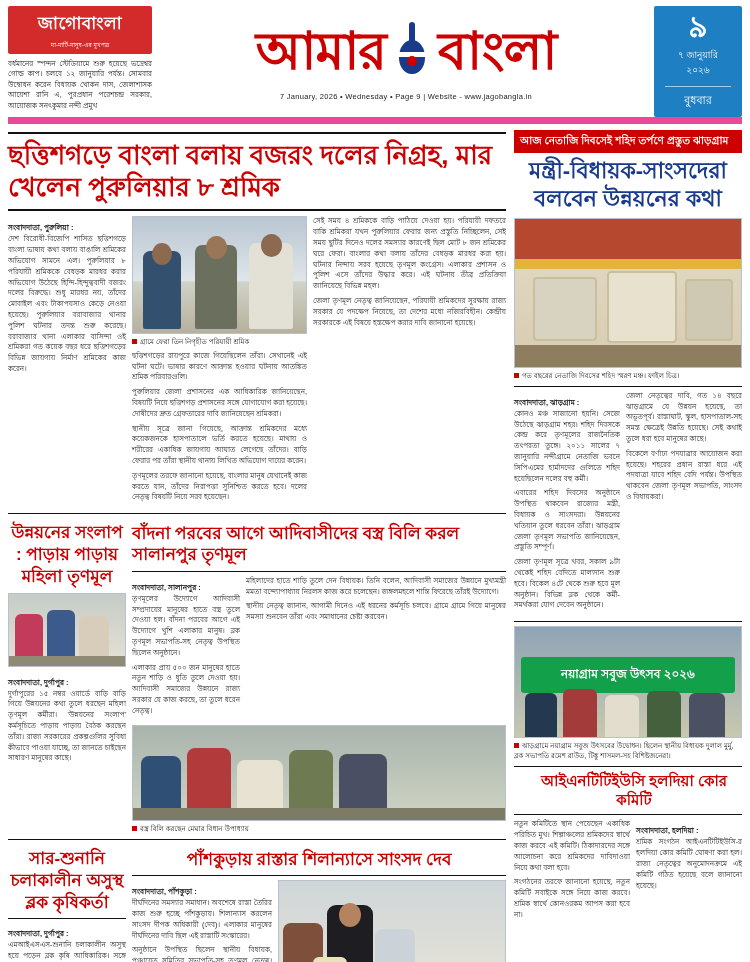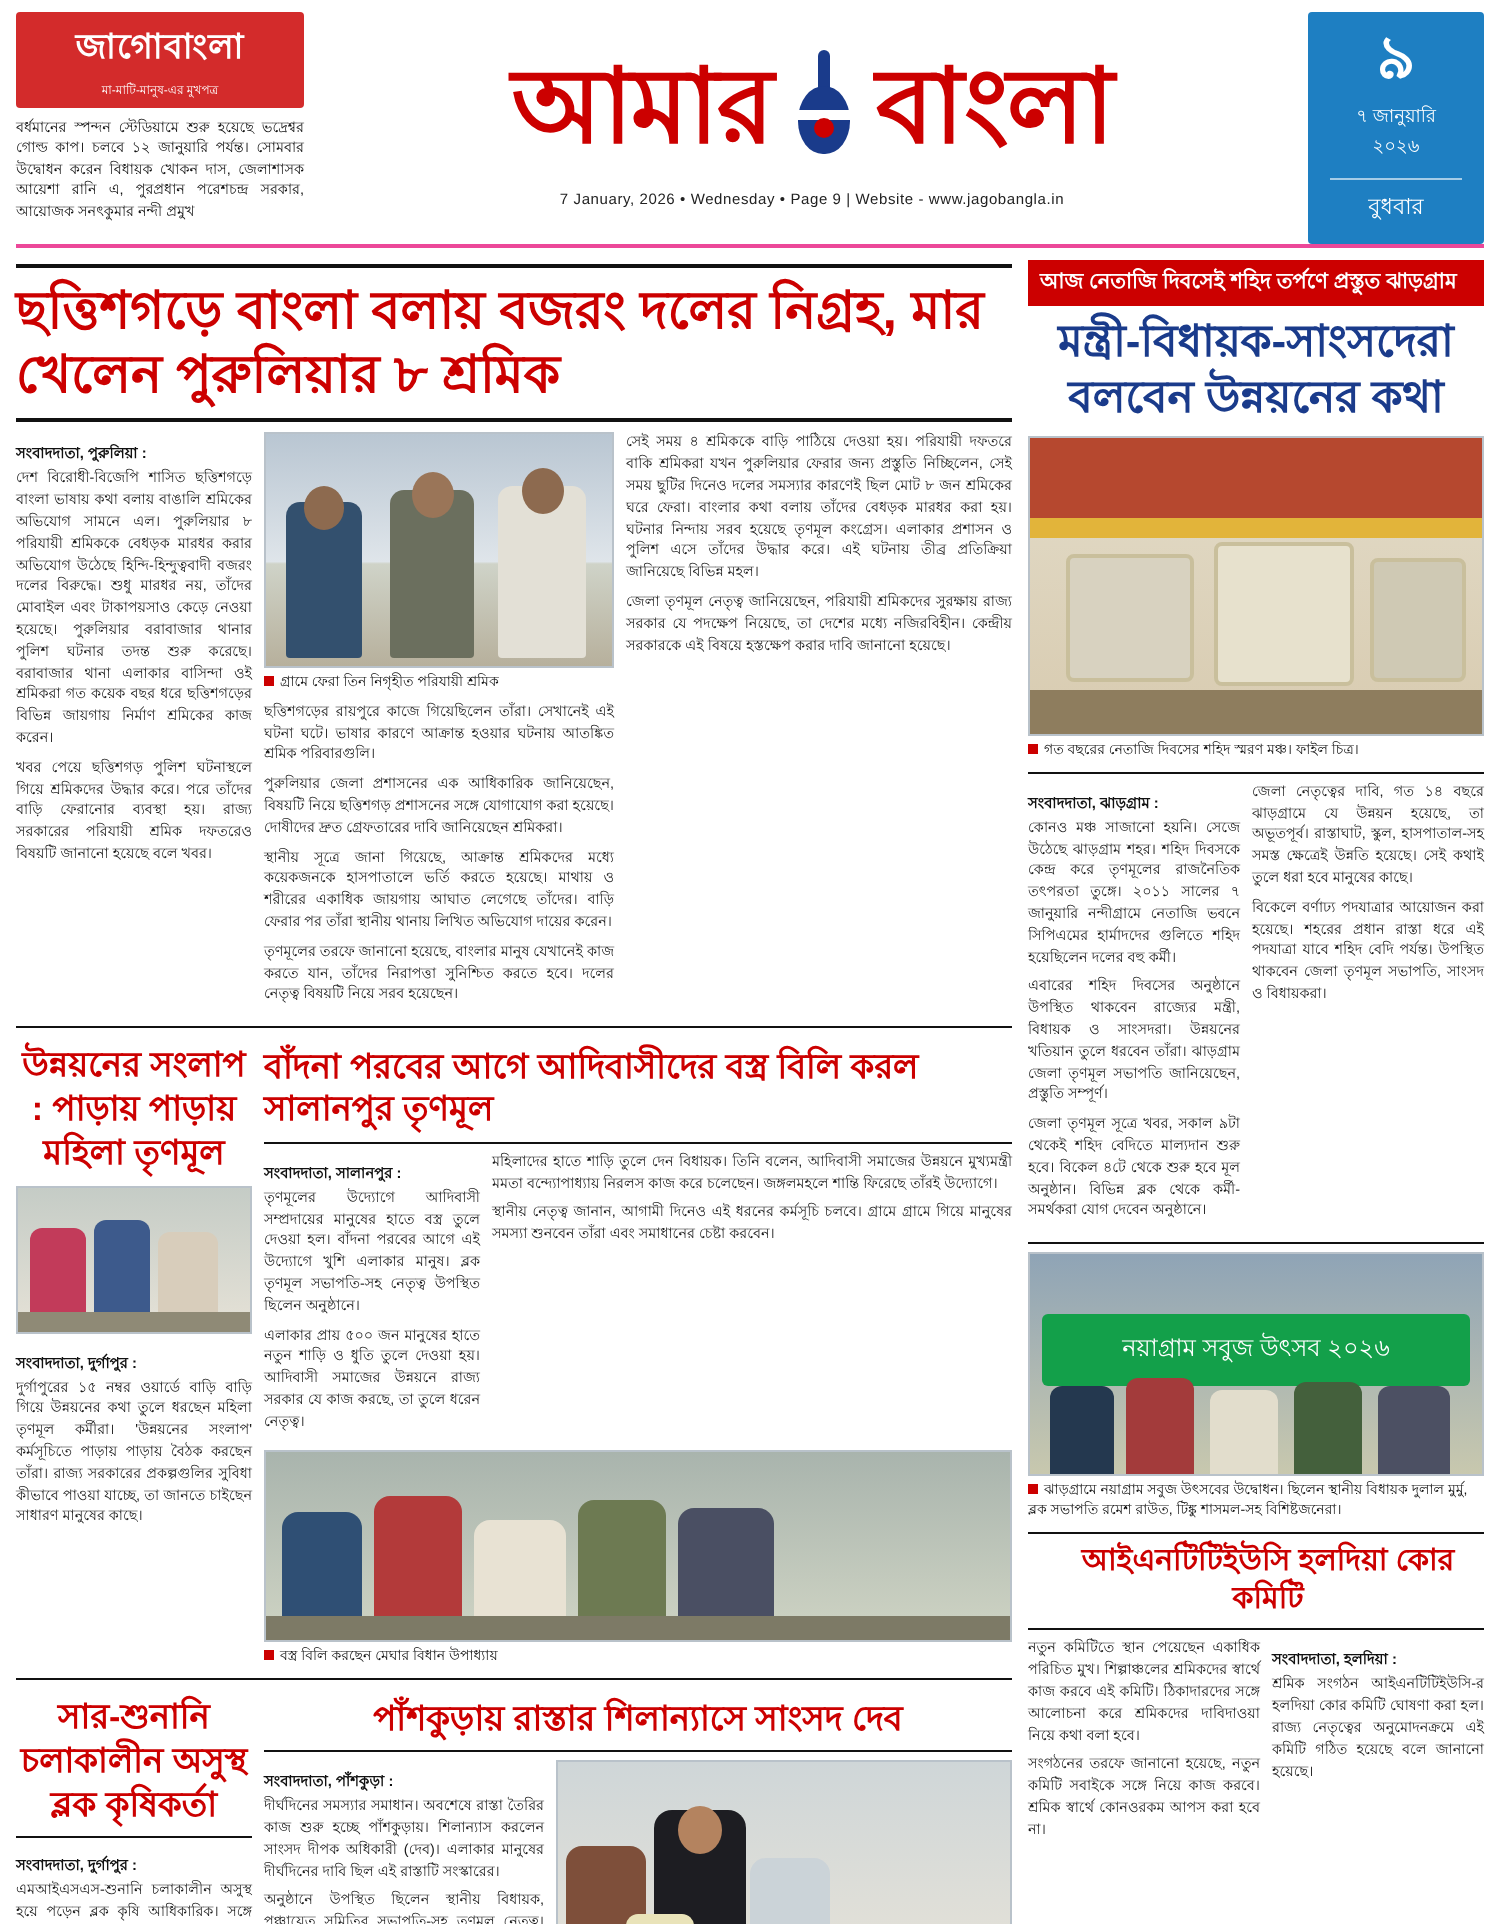--- a/index.html
+++ b/index.html
@@ -7,21 +7,21 @@
   body {
     width:750px; height:962px;
     background:#ffffff;
     font-family:"Liberation Sans", sans-serif;
     color:#111;
     overflow:hidden;
   }
   .page { position:relative; width:750px; height:962px; padding:6px 8px; }
 
   
-  .masthead { display:flex; align-items:stretch; height:118px; border-bottom:2px solid #ec4899; }
+  .masthead { display:flex; align-items:stretch; height:118px; border-bottom:7px solid #ec4899; }
   .mh-logo { width:150px; flex:0 0 150px; padding-right:6px; }
   .mh-logo .logo-box {
     background:#d32b2b; color:#fff; text-align:center; padding:4px 2px 3px;
     border-radius:2px;
   }
   .mh-logo .logo-box .l1 { font-size:17px; font-weight:bold; letter-spacing:.5px; }
   .mh-logo .logo-box .l2 { font-size:6px; margin-top:2px; }
   .mh-logo .promo { font-size:7.2px; line-height:1.45; color:#111; margin-top:5px; text-align:justify; }
 
   .mh-center { flex:1 1 auto; display:flex; flex-direction:column; align-items:center; justify-content:center; padding:0 6px; }
@@ -114,21 +114,20 @@
 
       <div class="rule-top" style="margin-top:2px;"></div>
       <h1 class="head-main">ছত্তিশগড়ে বাংলা বলায় বজরং দলের নিগ্রহ, মার খেলেন পুরুলিয়ার ৮ শ্রমিক</h1>
       <div style="border-top:2px solid #111; margin-bottom:5px;"></div>
 
       <div class="cols3">
 
         <div style="width:118px; flex:0 0 118px;">
           <span class="byline">সংবাদদাতা, পুরুলিয়া :</span>
           <p class="txt">দেশ বিরোধী-বিজেপি শাসিত ছত্তিশগড়ে বাংলা ভাষায় কথা বলায় বাঙালি শ্রমিকের অভিযোগ সামনে এল। পুরুলিয়ার ৮ পরিযায়ী শ্রমিককে বেধড়ক মারধর করার অভিযোগ উঠেছে হিন্দি-হিন্দুত্ববাদী বজরং দলের বিরুদ্ধে। শুধু মারধর নয়, তাঁদের মোবাইল এবং টাকাপয়সাও কেড়ে নেওয়া হয়েছে। পুরুলিয়ার বরাবাজার থানার পুলিশ ঘটনার তদন্ত শুরু করেছে। বরাবাজার থানা এলাকার বাসিন্দা ওই শ্রমিকরা গত কয়েক বছর ধরে ছত্তিশগড়ের বিভিন্ন জায়গায় নির্মাণ শ্রমিকের কাজ করেন।</p>
-          <p class="txt">খবর পেয়ে ছত্তিশগড় পুলিশ ঘটনাস্থলে গিয়ে শ্রমিকদের উদ্ধার করে। পরে তাঁদের বাড়ি ফেরানোর ব্যবস্থা হয়। রাজ্য সরকারের পরিযায়ী শ্রমিক দফতরেও বিষয়টি জানানো হয়েছে বলে খবর।</p>
         </div>
 
         <div style="width:175px; flex:0 0 175px;">
           <div class="photo fig" style="height:118px;">
             <div class="ph-sky" style="background:linear-gradient(#b9c6d2,#dfe5ea 55%,#cfd3c8 56%,#b7b09c);"></div>
             <div style="position:absolute;left:10px;bottom:4px;width:38px;height:78px;background:#33506e;border-radius:7px 7px 2px 2px;"></div>
             <div style="position:absolute;left:19px;bottom:68px;width:20px;height:22px;background:#8d6a4f;border-radius:50%;"></div>
             <div style="position:absolute;left:62px;bottom:4px;width:42px;height:84px;background:#6b6f5e;border-radius:7px 7px 2px 2px;"></div>
             <div style="position:absolute;left:73px;bottom:74px;width:21px;height:23px;background:#9a7558;border-radius:50%;"></div>
             <div style="position:absolute;left:116px;bottom:4px;width:44px;height:86px;background:#e3e0d6;border-radius:7px 7px 2px 2px;"></div>
@@ -260,21 +259,21 @@
           <p class="txt">জেলা নেতৃত্বের দাবি, গত ১৪ বছরে ঝাড়গ্রামে যে উন্নয়ন হয়েছে, তা অভূতপূর্ব। রাস্তাঘাট, স্কুল, হাসপাতাল-সহ সমস্ত ক্ষেত্রেই উন্নতি হয়েছে। সেই কথাই তুলে ধরা হবে মানুষের কাছে।</p>
           <p class="txt">বিকেলে বর্ণাঢ্য পদযাত্রার আয়োজন করা হয়েছে। শহরের প্রধান রাস্তা ধরে এই পদযাত্রা যাবে শহিদ বেদি পর্যন্ত। উপস্থিত থাকবেন জেলা তৃণমূল সভাপতি, সাংসদ ও বিধায়করা।</p>
         </div>
       </div>
 
       <div class="divider"></div>
 
       <div class="photo fig" style="height:112px;">
         <div class="ph-sky" style="background:linear-gradient(#8fa4b6,#c8c8ae);"></div>
         <div style="position:absolute;left:6px;right:6px;top:30px;height:36px;background:#13a04a;border-radius:3px;display:flex;align-items:center;justify-content:center;">
-          <span style="color:#fff;font-size:12px;font-weight:normal;">নয়াগ্রাম সবুজ উৎসব ২০২৬</span>
+          <span style="color:#fff;font-size:12px;font-weight:bold;">নয়াগ্রাম সবুজ উৎসব ২০২৬</span>
         </div>
         <div style="position:absolute;left:10px;bottom:0;width:32px;height:44px;background:#24384f;border-radius:6px 6px 0 0;"></div>
         <div style="position:absolute;left:48px;bottom:0;width:34px;height:48px;background:#a33b3b;border-radius:6px 6px 0 0;"></div>
         <div style="position:absolute;left:90px;bottom:0;width:34px;height:42px;background:#e2ddcc;border-radius:6px 6px 0 0;"></div>
         <div style="position:absolute;left:132px;bottom:0;width:34px;height:46px;background:#44603c;border-radius:6px 6px 0 0;"></div>
         <div style="position:absolute;left:174px;bottom:0;width:36px;height:44px;background:#4c5063;border-radius:6px 6px 0 0;"></div>
       </div>
       <div class="cap"><span class="sq"></span><span>ঝাড়গ্রামে নয়াগ্রাম সবুজ উৎসবের উদ্বোধন। ছিলেন স্থানীয় বিধায়ক দুলাল মুর্মু, ব্লক সভাপতি রমেশ রাউত, টিঙ্কু শাসমল-সহ বিশিষ্টজনেরা।</span></div>
 
       <div class="divider"></div>

